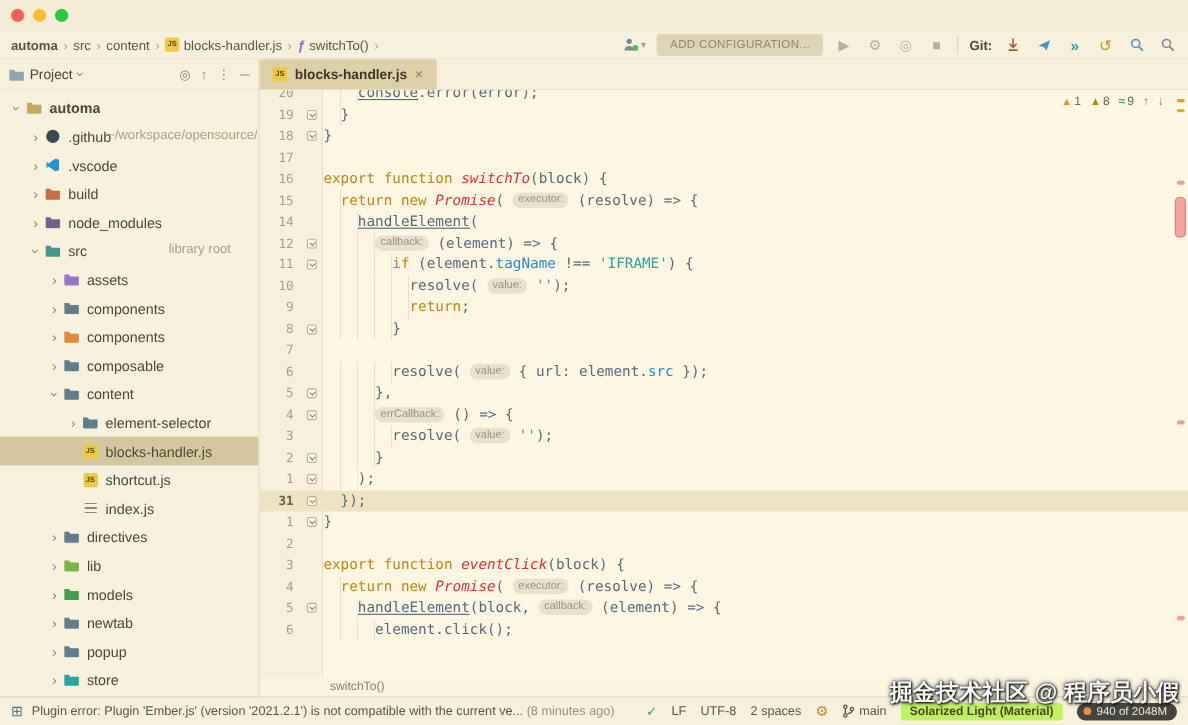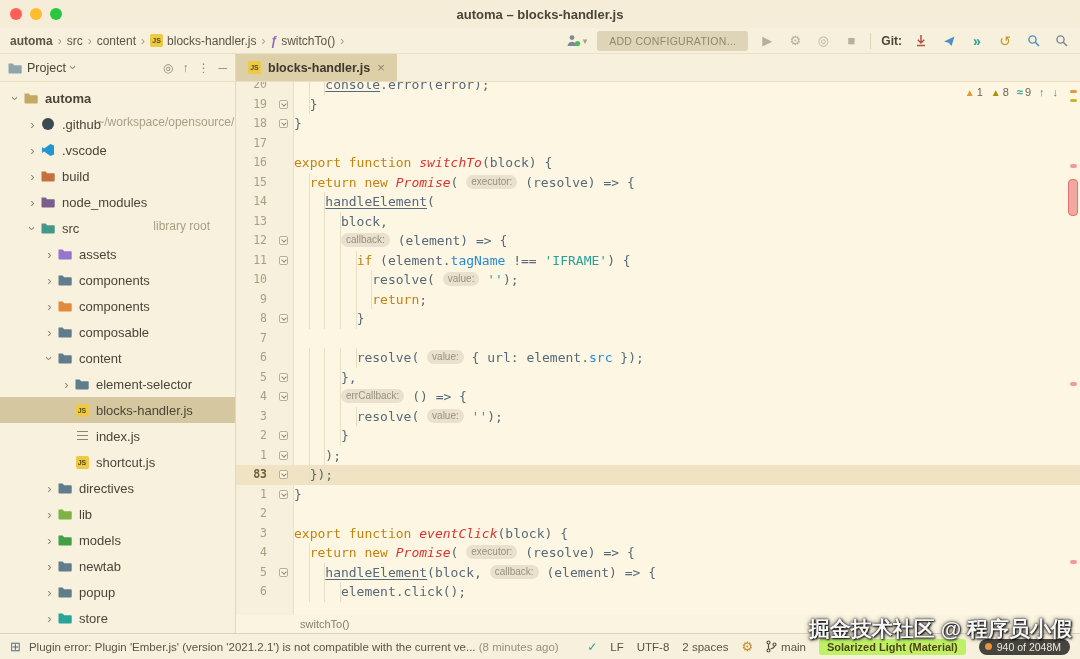--- a/index.html
+++ b/index.html
@@ -119,21 +119,20 @@
 <body>
 
 <div class="window">
 
   <div class="titlebar">
     <div class="traffic">
       <span class="light red"></span>
       <span class="light yellow"></span>
       <span class="light green"></span>
     </div>
-    <div class="win-title">automa – blocks-handler.js</div>
   </div>
 
   <div class="navbar">
     <div class="breadcrumbs">
         <span class="bc-item bold">automa</span>
         <span class="bc-sep">›</span>
         <span class="bc-item">src</span>
         <span class="bc-sep">›</span>
         <span class="bc-item">content</span>
         <span class="bc-sep">›</span>
@@ -322,30 +321,30 @@
           <div class="tree-row selected" style="padding-left: 59px;">
             <span class="chev"></span>
             <span class="ticon">
               <span class="js-badge">JS</span>
             </span>
             <span class="tlabel">blocks-handler.js</span>
           </div>
           <div class="tree-row" style="padding-left: 59px;">
             <span class="chev"></span>
             <span class="ticon">
-              <span class="idx-icon"></span>
-            </span>
-            <span class="tlabel">index.js</span>
+              <span class="js-badge">JS</span>
+            </span>
+            <span class="tlabel">shortcut.js</span>
           </div>
           <div class="tree-row" style="padding-left: 59px;">
             <span class="chev"></span>
             <span class="ticon">
-              <span class="js-badge">JS</span>
-            </span>
-            <span class="tlabel">shortcut.js</span>
+              <span class="idx-icon"></span>
+            </span>
+            <span class="tlabel">index.js</span>
           </div>
           <div class="tree-row" style="padding-left: 42px;">
             <span class="chev">›</span>
             <span class="ticon" style="color: rgb(96, 125, 139);">
               <svg width="14" height="12" viewBox="0 0 14 12">
                 <path fill="currentColor" d="M0.5 1.5 h4.2 l1.4 1.8 h6.9 a0.7 0.7 0 0 1 0.7 0.7 v6.5 a1 1 0 0 1 -1 1 h-11.2 a1 1 0 0 1 -1 -1 z"></path>
               </svg>
             </span>
             <span class="tlabel">directives</span>
           </div>
@@ -432,25 +431,20 @@
               <span class="line-num">15</span>
               <span class="fold-col"></span>
               <span class="code-text"><span class="tk-ind">  </span><span class="tk-k">return</span><span class="tk-p"> </span><span class="tk-k">new</span><span class="tk-p"> </span><span class="tk-f">Promise</span><span class="tk-p">( </span><span class="tk-h">executor:</span><span class="tk-p"> (resolve) =&gt; {</span></span>
             </div>
             <div class="code-row">
               <span class="line-num">14</span>
               <span class="fold-col"></span>
               <span class="code-text"><span class="tk-ind">    </span><span class="tk-u">handleElement</span><span class="tk-p">(</span></span>
             </div>
             <div class="code-row">
-              <span class="line-num">13</span>
-              <span class="fold-col"></span>
-              <span class="code-text"><span class="tk-ind">      </span><span class="tk-p">block,</span></span>
-            </div>
-            <div class="code-row">
               <span class="line-num">12</span>
               <span class="fold-col">
                 <span class="fold-box"></span>
               </span>
               <span class="code-text"><span class="tk-ind">      </span><span class="tk-h">callback:</span><span class="tk-p"> (element) =&gt; {</span></span>
             </div>
             <div class="code-row">
               <span class="line-num">11</span>
               <span class="fold-col">
                 <span class="fold-box"></span>
@@ -511,21 +505,21 @@
               <span class="code-text"><span class="tk-ind">      </span><span class="tk-p">}</span></span>
             </div>
             <div class="code-row">
               <span class="line-num">1</span>
               <span class="fold-col">
                 <span class="fold-box"></span>
               </span>
               <span class="code-text"><span class="tk-ind">    </span><span class="tk-p">);</span></span>
             </div>
             <div class="code-row current">
-              <span class="line-num">83</span>
+              <span class="line-num">31</span>
               <span class="fold-col">
                 <span class="fold-box"></span>
               </span>
               <span class="code-text"><span class="tk-ind">  </span><span class="tk-p">});</span></span>
             </div>
             <div class="code-row">
               <span class="line-num">1</span>
               <span class="fold-col">
                 <span class="fold-box"></span>
               </span>

